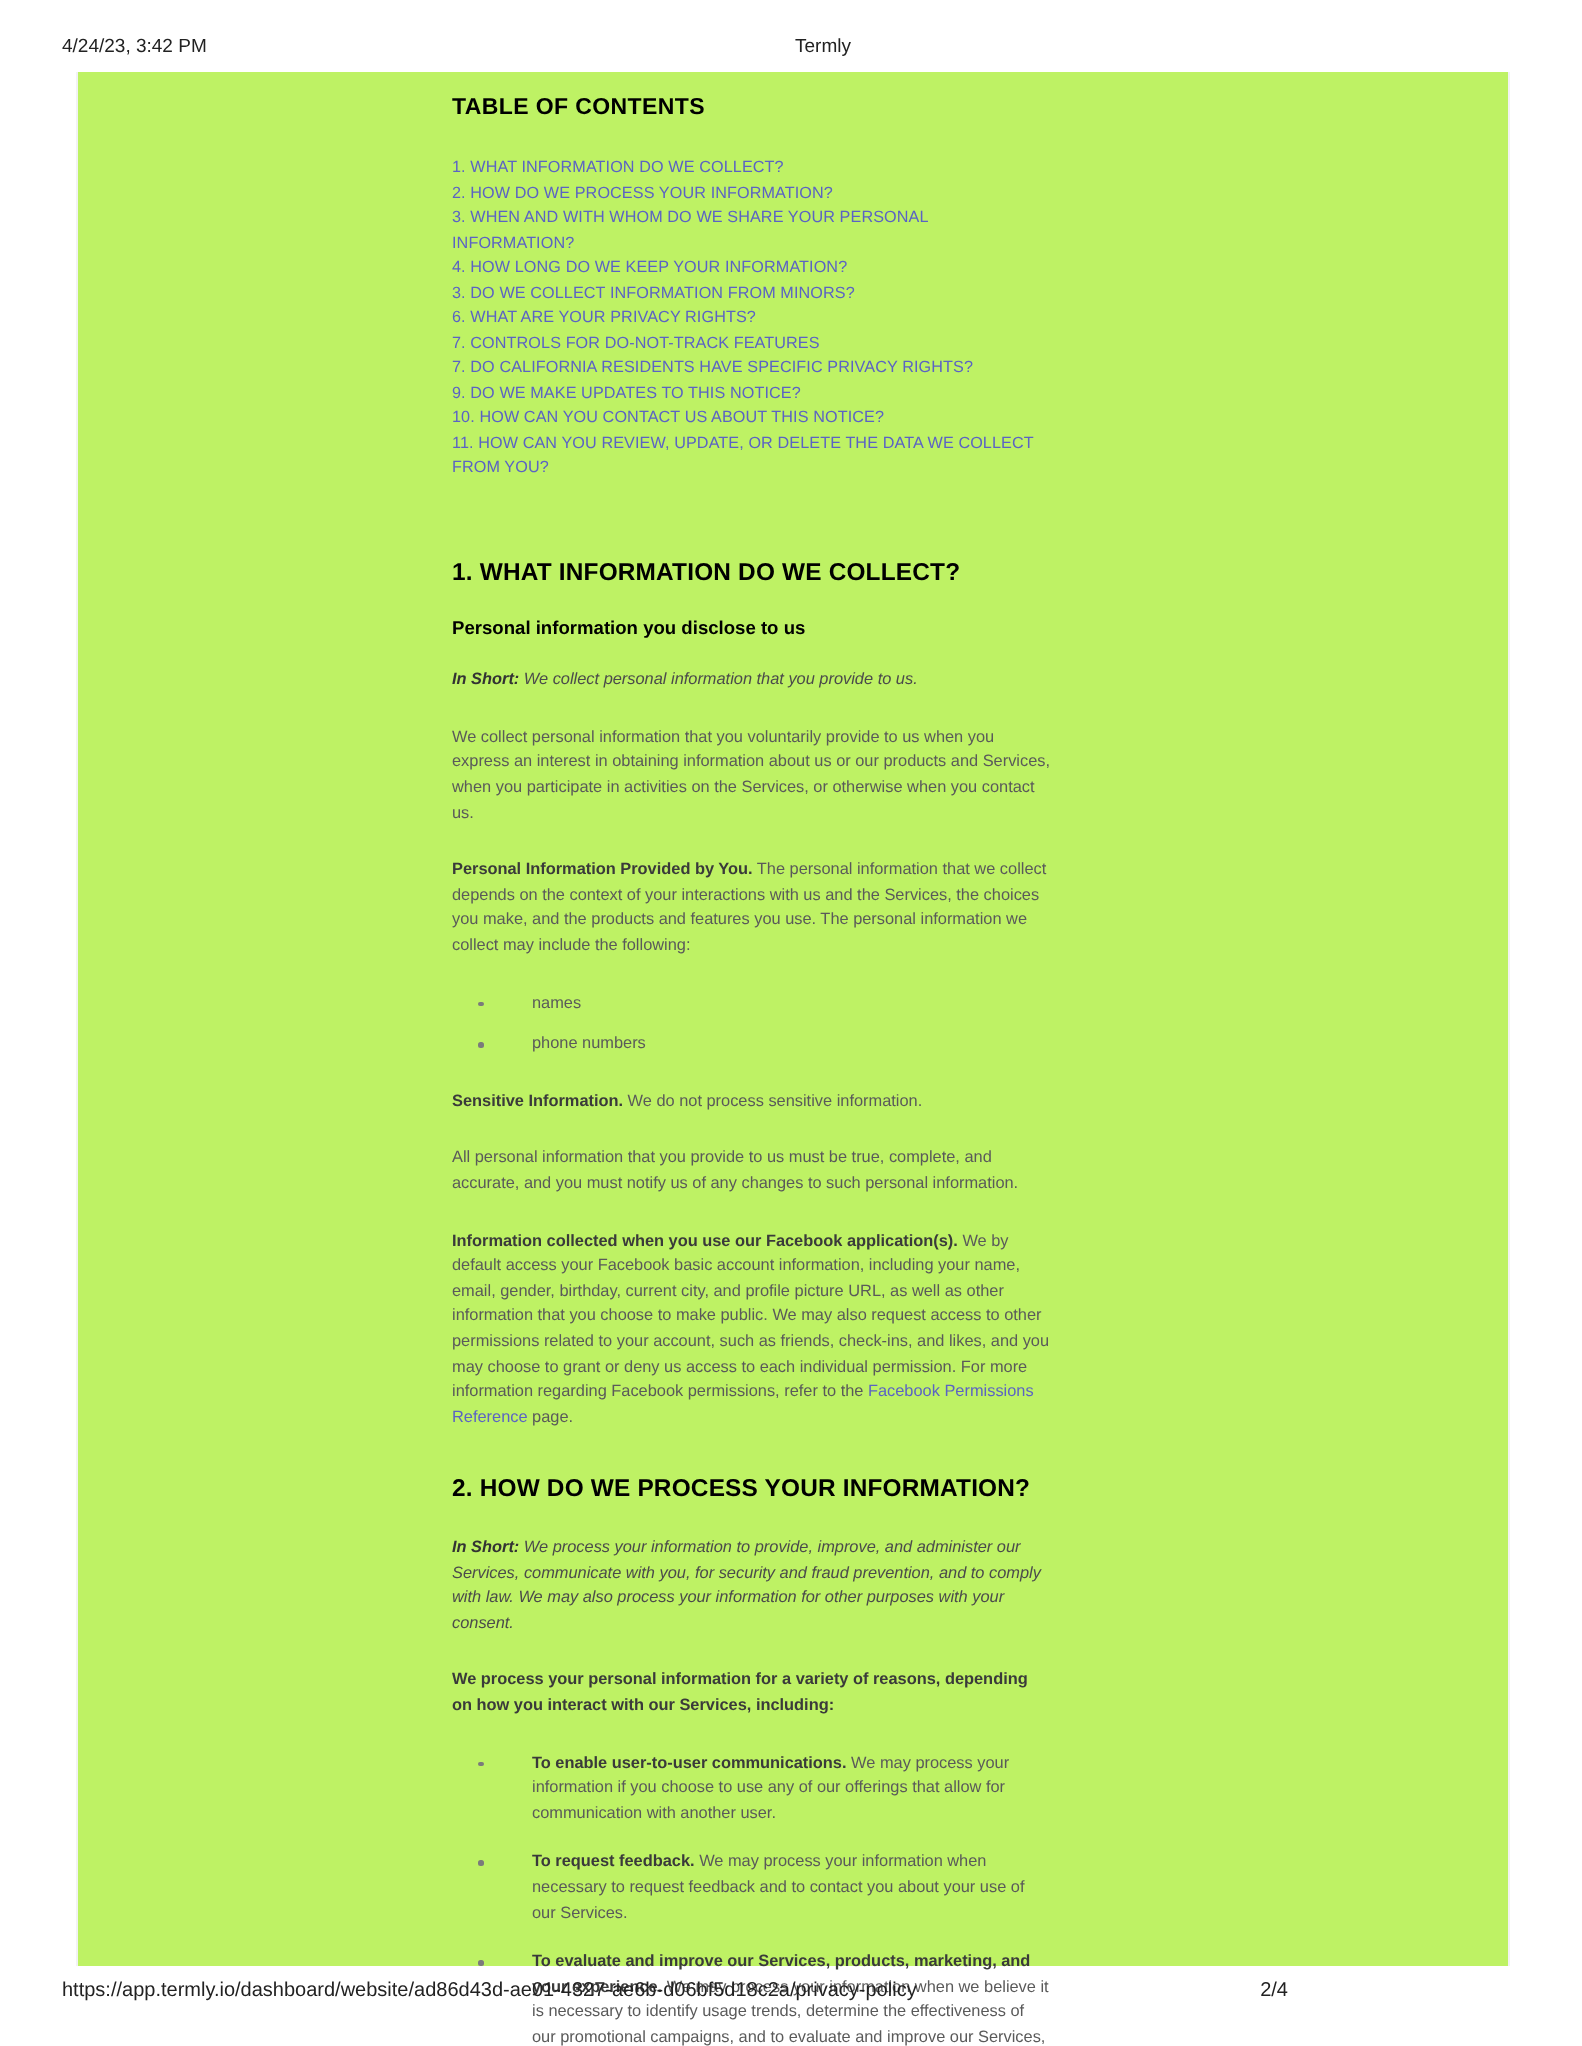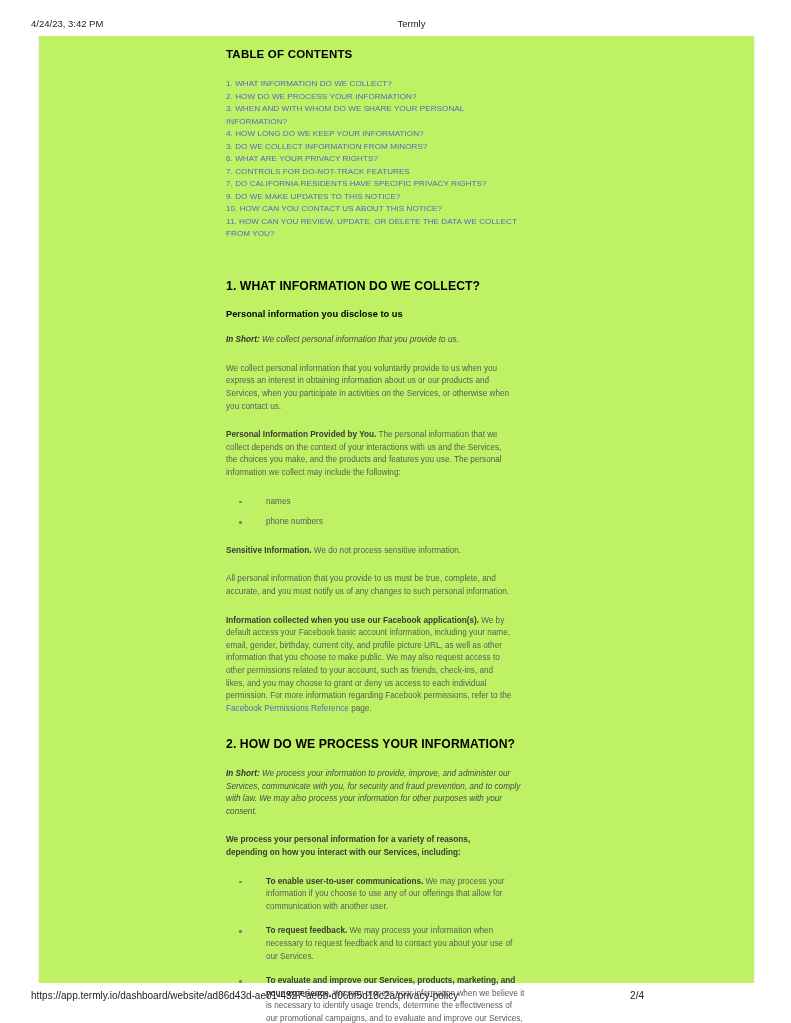--- a/index.html
+++ b/index.html
@@ -114,21 +114,21 @@
   }
   p.in-short .lead {
     font-weight: bold;
     color: #333;
   }
 
   p.body-text {
     font-size: 8.2px;
     line-height: 12.6px;
     color: #5a5a5a;
-    margin: 0 13px 16px 0;
+    margin: 0 0 16px 0;
   }
   p.body-text .strong {
     font-weight: bold;
     color: #3a3a3a;
   }
   p.body-text a.inline-link {
     color: #5b63c4;
     text-decoration: none;
   }
 

